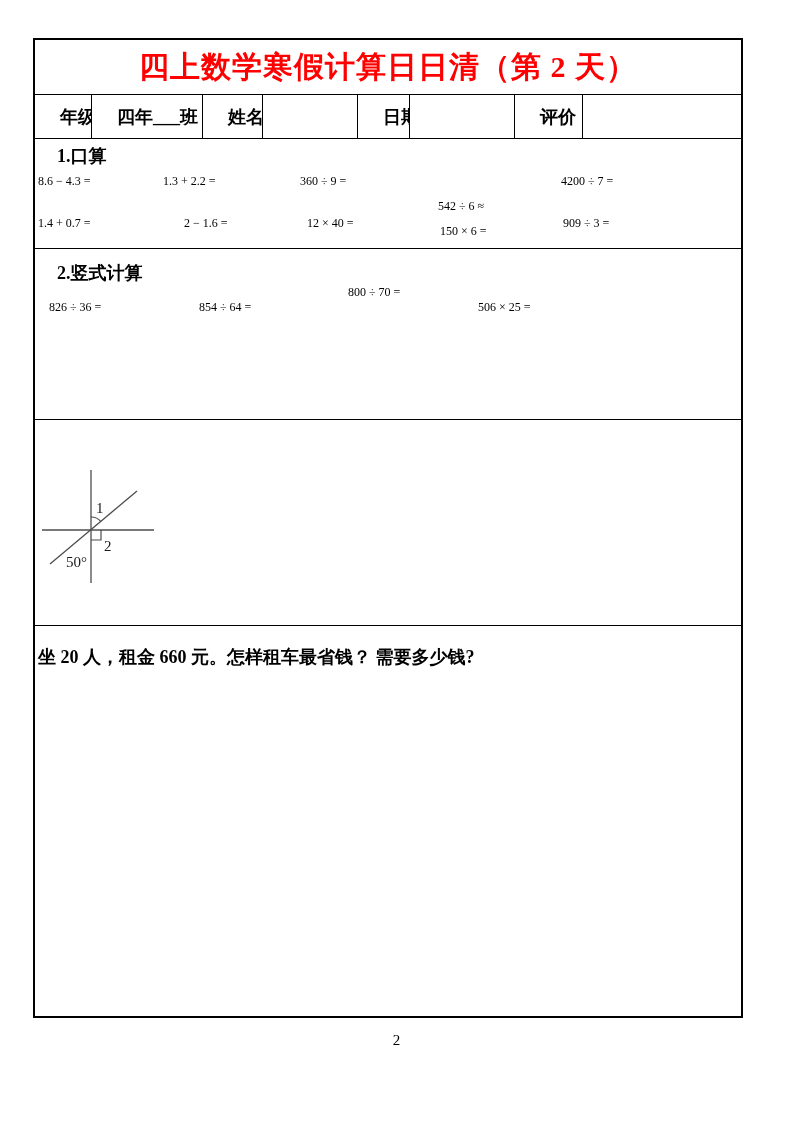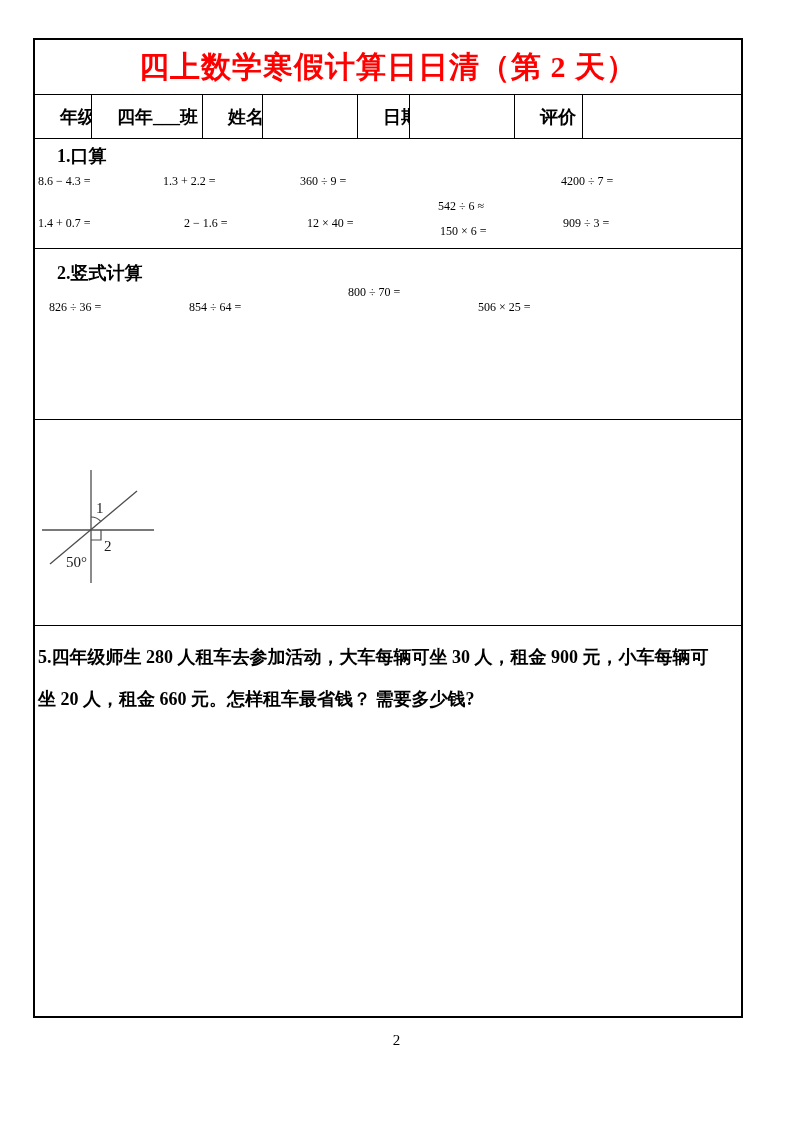--- a/index.html
+++ b/index.html
@@ -87,21 +87,21 @@
     <span class="prob" style="left:3px;  top:77px;">1.4 + 0.7 =</span>
     <span class="prob" style="left:149px;top:77px;">2 − 1.6 =</span>
     <span class="prob" style="left:272px;top:77px;">12 × 40 =</span>
     <span class="prob" style="left:405px;top:77px;margin-top:8px;">150 × 6 =</span>
     <span class="prob" style="left:528px;top:77px;">909 ÷ 3 =</span>
   </div>
 
   <div class="row sec" style="height:171px;">
     <span class="sec-label" style="top:12px;">2.竖式计算</span>
     <span class="prob" style="left:14px; top:51px;">826 ÷ 36 =</span>
-    <span class="prob" style="left:154px;top:51px;">854 ÷ 64 =</span>
+    <span class="prob" style="left:164px;top:51px;">854 ÷ 64 =</span>
     <span class="prob" style="left:313px;top:36px;">800 ÷ 70 =</span>
     <span class="prob" style="left:443px;top:51px;">506 × 25 =</span>
   </div>
 
 
   <div class="row sec" style="height:206px;">
     <svg class="diagram" width="160" height="145" viewBox="0 0 160 145">
 
       <line x1="51" y1="6" x2="51" y2="119" stroke="#4d4d4d" stroke-width="1.3"></line>
 
@@ -113,20 +113,19 @@
 
       <path d="M 61 66 L 61 76 L 51 76" fill="none" stroke="#4d4d4d" stroke-width="1.2"></path>
       <text x="56" y="49">1</text>
       <text x="64" y="87">2</text>
       <text x="26" y="103">50°</text>
     </svg>
   </div>
 
   <div class="row sec" style="flex:1;height:205px;">
     <div class="word-text">
-      <div>5.四年级师生 280 人租车去参加活动，大车每辆可坐 30 人，租金 900 元，小车每辆可</div>
       <div>坐 20 人，租金 660 元。怎样租车最省钱？ 需要多少钱?</div>
     </div>
   </div>
 
 </div>
 
 <div class="pagenum">2</div>
 
 </body></html>

